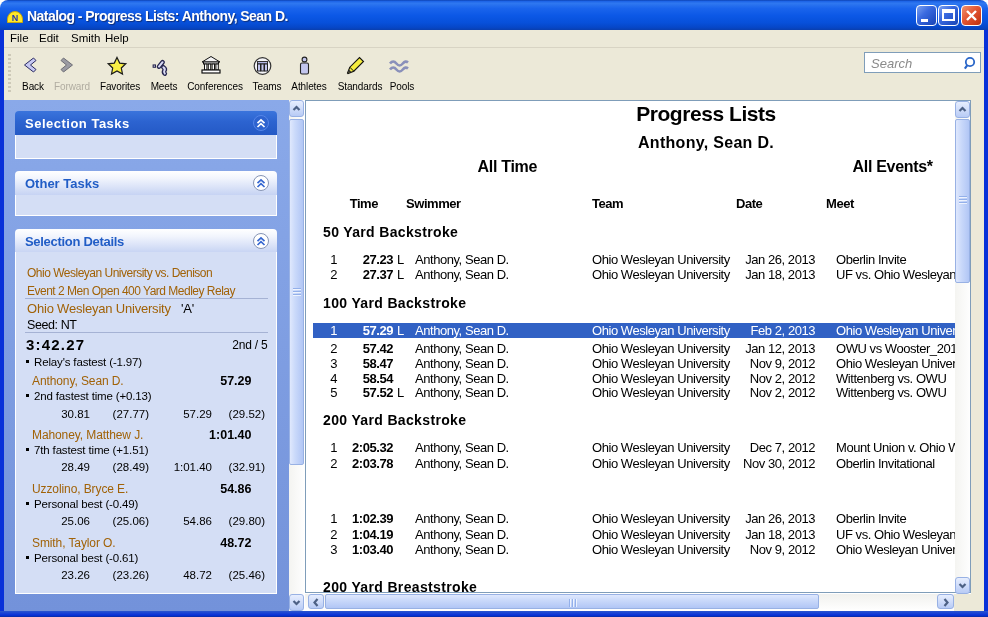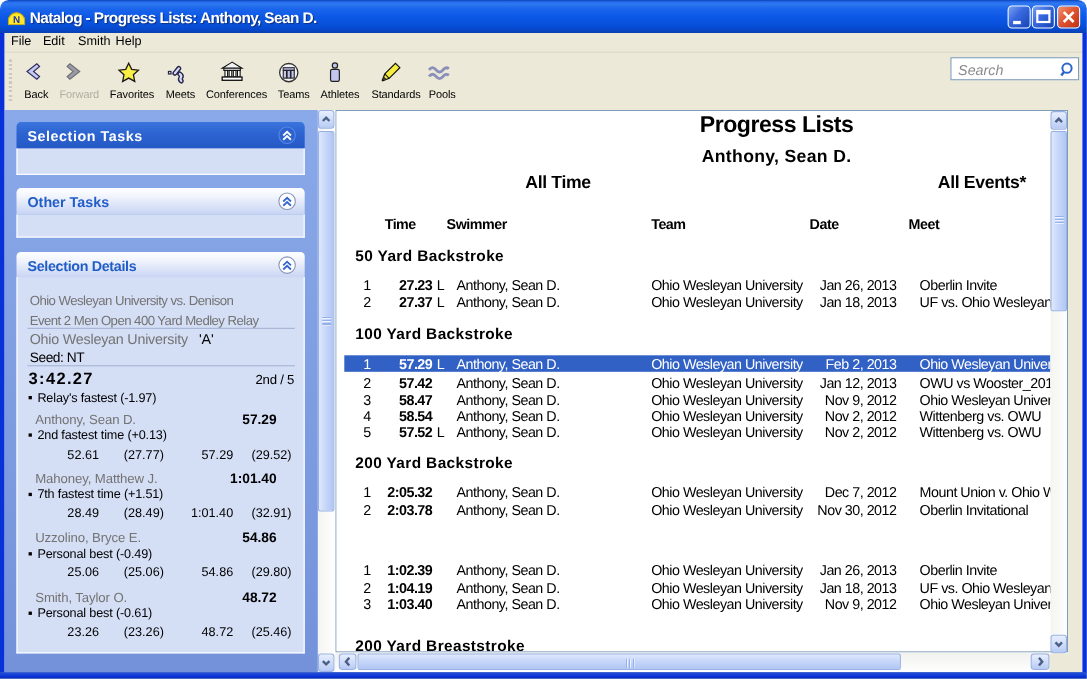--- a/index.html
+++ b/index.html
@@ -32,21 +32,21 @@
 .phead{position:absolute;left:0;top:0;width:262px;height:24px;border-radius:4px 4px 0 0}
 .phead.norm{background:linear-gradient(180deg,#ffffff 0%,#f2f5fd 30%,#c6d3f3 100%);color:#215dc6}
 .phead.spec{background:linear-gradient(180deg,#3a74dc 0%,#2c63d0 45%,#2459c5 100%);color:#fff}
 .phead b{position:absolute;left:10px;top:5px;font-size:13px}
 .pbody{position:absolute;left:0;width:262px;background:#d4def5;border:1px solid #fff;border-top:none}
 .chev{position:absolute;left:238px;top:4px;width:16px;height:16px;border-radius:50%;background:#fff;border:1px solid #8795b5}
 .chevd{background:#2e63cf;border:1px solid #5585e8}
 .chev svg{position:absolute;left:0;top:0}
 
 .sl{position:absolute;font-size:12.5px;line-height:14px;white-space:pre;color:#000}
-.blue{color:#737373}
+.blue{color:#a16207}
 .hr1{position:absolute;left:25px;width:243px;height:1px;background:#a5b2d4}
 .bull{position:absolute;width:3px;height:3px;background:#000}
 
 .sbtn{position:absolute;width:15px;height:17px;border:1px solid #98b1e4;border-radius:3px;
  background:linear-gradient(180deg,#e7eefe 0%,#d0ddfa 50%,#b8cbf5 100%)}
 .thumbv{position:absolute;width:15px;border:1px solid #98b1e4;border-radius:2px;
  background:linear-gradient(90deg,#dfe8fd 0%,#cad9fa 40%,#b1c6f5 100%)}
 .thumbh{position:absolute;height:15px;border:1px solid #98b1e4;border-radius:2px;
  background:linear-gradient(180deg,#dfe8fd 0%,#cad9fa 40%,#b1c6f5 100%)}
 .gripv{position:absolute;left:3px;width:8px;height:8px;background:repeating-linear-gradient(180deg,#93b0ea 0 1px,rgba(255,255,255,.7) 1px 2px,transparent 2px 3px)}
@@ -248,21 +248,21 @@
 <div class="hr1" style="top: 298px;"></div>
 <div class="sl" style="top: 302px; left: 0px; width: 288px; font-size: 13px; letter-spacing: -0.2px;"><span class="abs blue" style="left:27px">Ohio Wesleyan University</span><span class="abs " style="left:181px">'A'</span></div>
 <div class="sl" style="top: 317.5px; left: 0px; width: 288px; font-size: 12.5px; letter-spacing: -0.4px;"><span class="abs " style="left:27px">Seed: NT</span></div>
 <div class="hr1" style="top: 332px;"></div>
 <div class="sl" style="top: 337.5px; left: 0px; width: 288px; font-size: 12px; letter-spacing: -0.2px;"><span class="abs " style="left:26px"><b style="font-size:15px;letter-spacing:1.2px">3:42.27</b></span><span class="abs " style="right:20.5px;">2nd / 5</span></div>
 <div class="sl" style="top: 354.5px; left: 0px; width: 288px; font-size: 11.5px; letter-spacing: -0.15px;"><span class="abs " style="left:34px">Relay's fastest (-1.97)</span></div>
 <div class="bull" style="left: 26px; top: 359.5px;"></div>
 <div class="sl" style="top: 374px; left: 0px; width: 288px; font-size: 12px; letter-spacing: -0.1px;"><span class="abs blue" style="left:32px">Anthony, Sean D.</span><span class="abs " style="right:36.5px;font-weight:bold;font-size:12.5px;letter-spacing:0">57.29</span></div>
 <div class="sl" style="top: 388.5px; left: 0px; width: 288px; font-size: 11.5px; letter-spacing: -0.15px;"><span class="abs " style="left:34px">2nd fastest time (+0.13)</span></div>
 <div class="bull" style="left: 26px; top: 393.5px;"></div>
-<div class="sl" style="top: 407px; left: 0px; width: 288px; font-size: 11.5px; letter-spacing: 0px;"><span class="abs " style="right:198px;">52.61</span><span class="abs " style="right:139px;">(27.77)</span><span class="abs " style="right:76px;">57.29</span><span class="abs " style="right:23px;">(29.52)</span></div>
+<div class="sl" style="top: 407px; left: 0px; width: 288px; font-size: 11.5px; letter-spacing: 0px;"><span class="abs " style="right:198px;">30.81</span><span class="abs " style="right:139px;">(27.77)</span><span class="abs " style="right:76px;">57.29</span><span class="abs " style="right:23px;">(29.52)</span></div>
 <div class="sl" style="top: 428px; left: 0px; width: 288px; font-size: 12px; letter-spacing: -0.1px;"><span class="abs blue" style="left:32px">Mahoney, Matthew J.</span><span class="abs " style="right:36.5px;font-weight:bold;font-size:12.5px;letter-spacing:0">1:01.40</span></div>
 <div class="sl" style="top: 442.5px; left: 0px; width: 288px; font-size: 11.5px; letter-spacing: -0.15px;"><span class="abs " style="left:34px">7th fastest time (+1.51)</span></div>
 <div class="bull" style="left: 26px; top: 447.5px;"></div>
 <div class="sl" style="top: 460px; left: 0px; width: 288px; font-size: 11.5px; letter-spacing: 0px;"><span class="abs " style="right:198px;">28.49</span><span class="abs " style="right:139px;">(28.49)</span><span class="abs " style="right:76px;">1:01.40</span><span class="abs " style="right:23px;">(32.91)</span></div>
 <div class="sl" style="top: 482px; left: 0px; width: 288px; font-size: 12px; letter-spacing: -0.1px;"><span class="abs blue" style="left:32px">Uzzolino, Bryce E.</span><span class="abs " style="right:36.5px;font-weight:bold;font-size:12.5px;letter-spacing:0">54.86</span></div>
 <div class="sl" style="top: 496.5px; left: 0px; width: 288px; font-size: 11.5px; letter-spacing: -0.15px;"><span class="abs " style="left:34px">Personal best (-0.49)</span></div>
 <div class="bull" style="left: 26px; top: 501.5px;"></div>
 <div class="sl" style="top: 514px; left: 0px; width: 288px; font-size: 11.5px; letter-spacing: 0px;"><span class="abs " style="right:198px;">25.06</span><span class="abs " style="right:139px;">(25.06)</span><span class="abs " style="right:76px;">54.86</span><span class="abs " style="right:23px;">(29.80)</span></div>
 <div class="sl" style="top: 536px; left: 0px; width: 288px; font-size: 12px; letter-spacing: -0.1px;"><span class="abs blue" style="left:32px">Smith, Taylor O.</span><span class="abs " style="right:36.5px;font-weight:bold;font-size:12.5px;letter-spacing:0">48.72</span></div>
 <div class="sl" style="top: 550.5px; left: 0px; width: 288px; font-size: 11.5px; letter-spacing: -0.15px;"><span class="abs " style="left:34px">Personal best (-0.61)</span></div>

